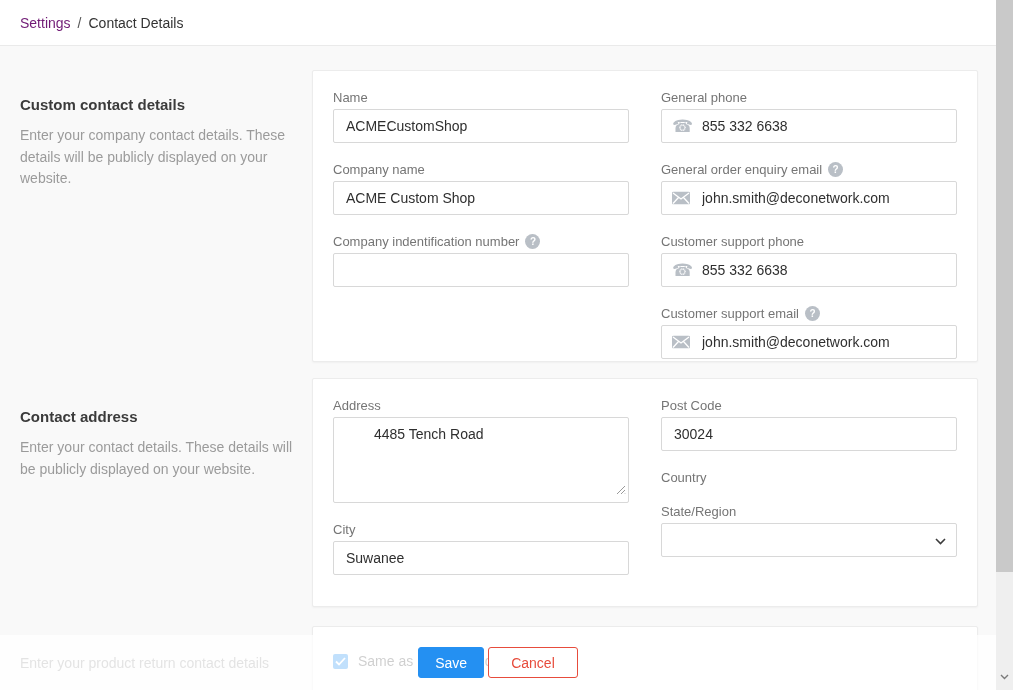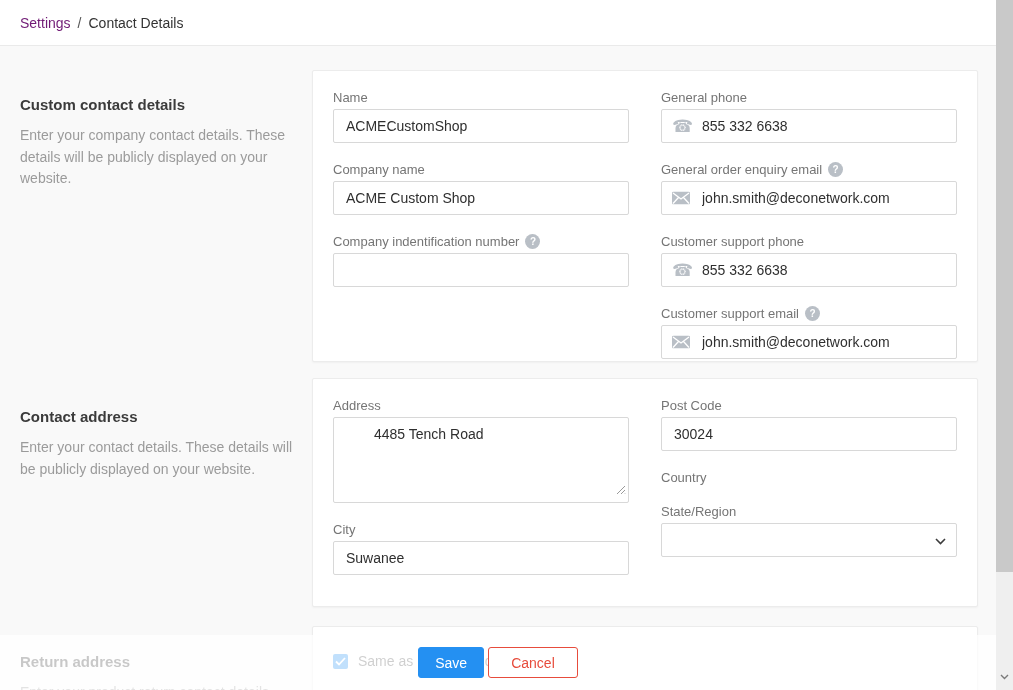--- a/index.html
+++ b/index.html
@@ -252,21 +252,20 @@
                 <path d="M1 1 L5.5 5.5 L10 1" stroke="#3c3c3c" stroke-width="1.6" fill="none"></path>
               </svg>
           </span>
         </div>
       </div>
     </div>
   </div>
 </div>
 
 <div class="desc" style="top:653px;">
-  <h3>Return address</h3>
   <p>Enter your product return contact details</p>
 </div>
 
 <div class="card card-3">
   <div class="same-row">
     <span class="checkbox">
       <svg width="11" height="9" viewBox="0 0 11 9">
           <path d="M1 4.5 L4 7.5 L10 1" stroke="#ffffff" stroke-width="1.8" fill="none"></path>
         </svg>
     </span>

